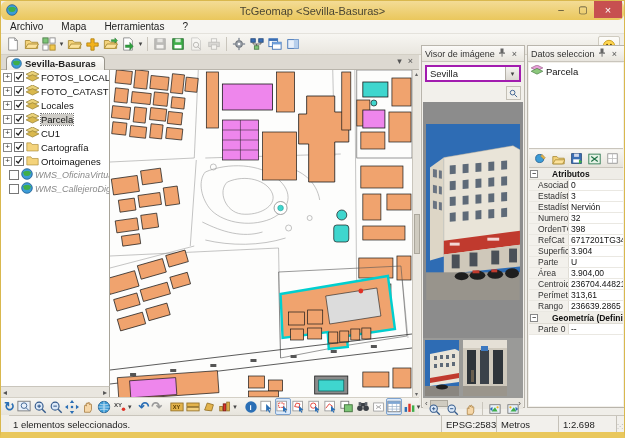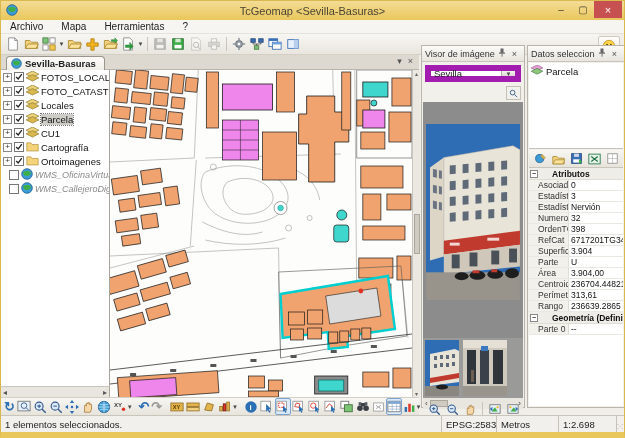--- a/index.html
+++ b/index.html
@@ -1,19 +1,19 @@
 <!DOCTYPE html>
 <html><head>
 <meta charset="utf-8">
 <style>
   html,body{margin:0;padding:0;background:#fff;}
   *{box-sizing:border-box;font-family:"Liberation Sans",sans-serif;}
   .win{position:relative;width:625px;height:438px;border:1px solid #D9B84E;border-bottom:6px solid #E9C75C;background:#F0EEE9;overflow:hidden;}
   
-  .titlebar{position:absolute;left:0;top:0;right:0;height:19px;background:linear-gradient(#F3DC96,#EAC75C);display:flex;align-items:center;}
+  .titlebar{position:absolute;left:0;top:0;right:0;height:19px;background:linear-gradient(#F3DC96,#EAC75C);display:flex;align-items:center;border-radius:6px;}
   .title-text{position:absolute;left:0;right:0;text-align:center;font-size:11px;color:#4a4532;}
   .winbtns{position:absolute;right:2px;top:0;display:flex;height:17px;}
   .wbtn{width:22px;height:17px;display:flex;align-items:center;justify-content:center;font-size:10px;color:#4a4532;}
   .wbtn.close{width:28px;background:#C75050;color:#fff;font-size:11px;}
   
   .menubar{position:absolute;left:0;top:19px;right:0;height:14px;background:#F6F5F2;display:flex;align-items:center;border-bottom:1px solid #E4E2DC;}
   .mitem{font-size:10px;color:#222;padding:0 9px;}
   
   .toolbar{position:absolute;left:0;top:33px;width:598px;height:21px;background:linear-gradient(#F7F6F2,#E9E6DF);display:flex;align-items:center;padding-left:3px;border-bottom:1px solid #D4D0C6;}
   .ti{display:inline-flex;width:18px;height:17px;align-items:center;justify-content:center;border:1px solid transparent;border-radius:2px;}
@@ -43,40 +43,40 @@
   .mapwrap{position:absolute;left:109px;top:69px;width:302px;height:327px;background:#FDFDFC;overflow:hidden;}
   .mapscroll{position:absolute;left:411px;top:69px;width:8px;height:327px;background:#EBE8E1;border-left:1px solid #C9C5BC;font-size:6px;color:#666;display:flex;flex-direction:column;justify-content:space-between;align-items:center;}
   .mapscroll .thumb{width:6px;height:40px;background:#CFCBC0;border:1px solid #ABA79C;}
   
   .panel{position:absolute;top:44px;bottom:24px;background:#F2F0EB;border:1px solid #B9B5AC;}
   .imgpanel{left:420px;width:104px;}
   .datapanel{left:526px;width:98px;}
   .phead{height:16px;background:linear-gradient(#FBFAF8,#E8E5DE);border-bottom:1px solid #C9C5BC;display:flex;align-items:center;padding:0 3px;font-size:9px;color:#333;}
   .phead .t{flex:1;overflow:hidden;white-space:nowrap;}
   .phbtn{width:13px;text-align:center;color:#555;font-size:9px;}
-  .combo{margin:3px;height:17px;background:#fff;border:6px solid #a21caf;display:flex;align-items:center;font-size:9.5px;color:#222;padding-left:3px;gap:24px;}
+  .combo{margin:3px;height:17px;background:#fff;border:2px solid #a21caf;display:flex;align-items:center;font-size:9.5px;color:#222;padding-left:3px;gap:24px;}
   .combo .arr{margin-left:auto;width:14px;height:100%;background:linear-gradient(#F4F3F0,#DCD9D2);border-left:1px solid #b5b1a8;display:flex;align-items:center;justify-content:center;font-size:7px;color:#444;}
   .imgsmallbtn{position:absolute;right:3px;top:40px;width:15px;height:14px;border:1px solid #C4C0B6;background:#F2F0EA;display:flex;align-items:center;justify-content:center;}
   .photoarea{position:absolute;left:1px;right:1px;top:56px;height:236px;background:#8C8C8C;display:flex;align-items:flex-start;justify-content:center;padding-top:22px;}
   .thumbs{position:absolute;left:1px;right:1px;top:292px;height:60px;background:#9A9A98;display:flex;gap:4px;padding:2px;}
   .imghscroll{position:absolute;left:1px;right:1px;top:352px;height:11px;background:#E9E6DF;display:flex;align-items:center;justify-content:space-between;font-size:8px;color:#444;padding:0 2px;}
   .imghscroll .thumb{width:18px;height:7px;background:#CFCBC0;border:1px solid #ABA79C;margin-right:auto;margin-left:2px;}
   .imgtools{position:absolute;left:1px;right:1px;top:363px;bottom:1px;background:linear-gradient(#F7F6F2,#E7E4DC);display:flex;align-items:center;padding-left:2px;}
   
   .sellist{position:absolute;left:1px;right:1px;top:17px;height:86px;background:#fff;border-bottom:1px solid #C9C5BC;}
   .selitem{display:flex;align-items:center;gap:3px;font-size:9.5px;color:#111;padding:2px 2px;}
   .dtools{position:absolute;left:1px;right:1px;top:104px;height:18px;background:linear-gradient(#F7F6F2,#E7E4DC);border-bottom:1px solid #C9C5BC;display:flex;align-items:center;padding-left:2px;}
   .pgrid{position:absolute;left:1px;right:1px;top:122px;bottom:1px;background:#fff;overflow:hidden;font-size:8.5px;}
   .psec{display:flex;align-items:center;height:12px;background:#EFEDE7;border-bottom:1px solid #E0DDD5;font-weight:bold;color:#111;gap:14px;padding-left:1px;white-space:nowrap;overflow:hidden;}
   .pminus{width:8px;height:8px;border:1px solid #888;background:#fff;display:inline-flex;align-items:center;justify-content:center;font-size:7px;line-height:1;color:#333;flex:none;}
   .prow{display:flex;height:11px;border-bottom:1px solid #EAE8E2;}
   .pk{width:40px;background:#F3F1EC;border-right:1px solid #E0DDD5;color:#333;padding-left:9px;overflow:hidden;white-space:nowrap;}
   .pv{flex:1;color:#111;padding-left:2px;overflow:hidden;white-space:nowrap;}
   
-  .statusbar{position:absolute;left:0;top:414px;right:0;height:17px;background:#F2F0EC;border-top:1px solid #C9C5BC;display:flex;font-size:9.5px;color:#222;}
+  .statusbar{position:absolute;left:8px;top:414px;right:0;height:17px;background:#F2F0EC;border-top:1px solid #C9C5BC;display:flex;font-size:9.5px;color:#222;}
   .scell{border-right:1px solid #C5C1B8;display:flex;align-items:center;padding:0 4px;overflow:hidden;white-space:nowrap;}
   .grip{width:7px;display:flex;align-items:flex-end;justify-content:flex-end;font-size:7px;color:#999;padding:1px;}
 </style>
 </head>
 <body>
 
 <div class="win">
 
   <div class="titlebar">
     <span style="margin-left:5px;z-index:2">

